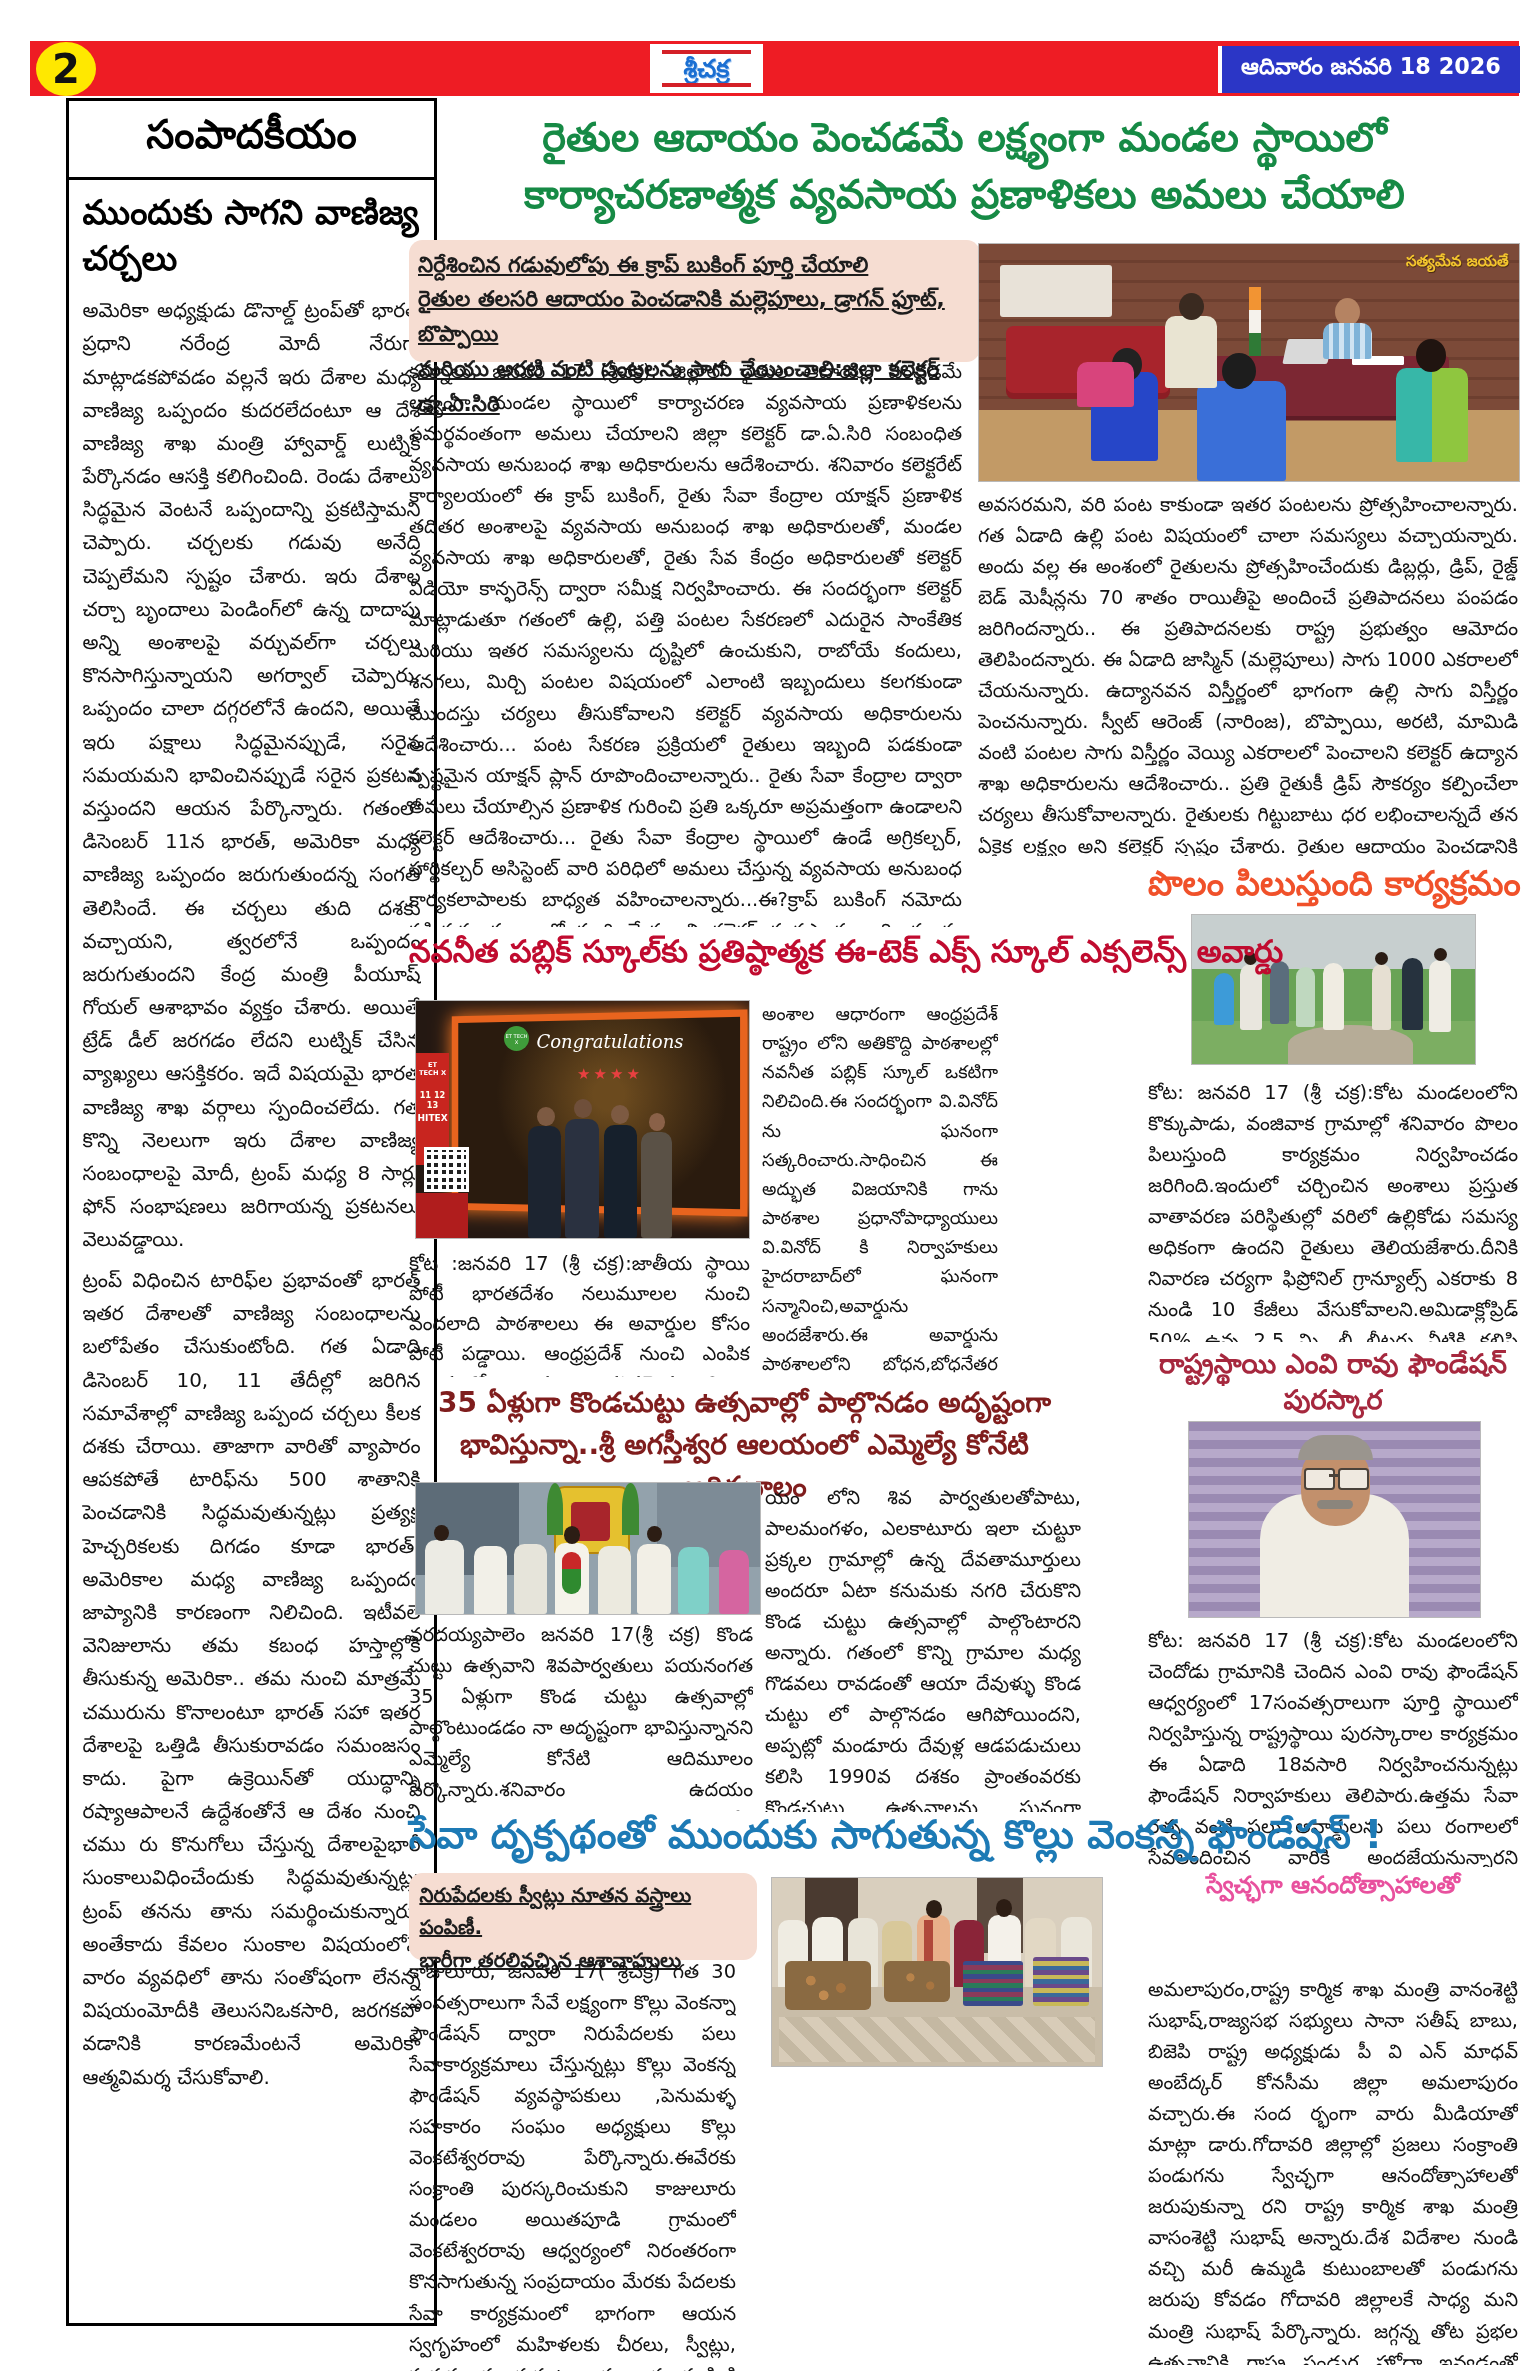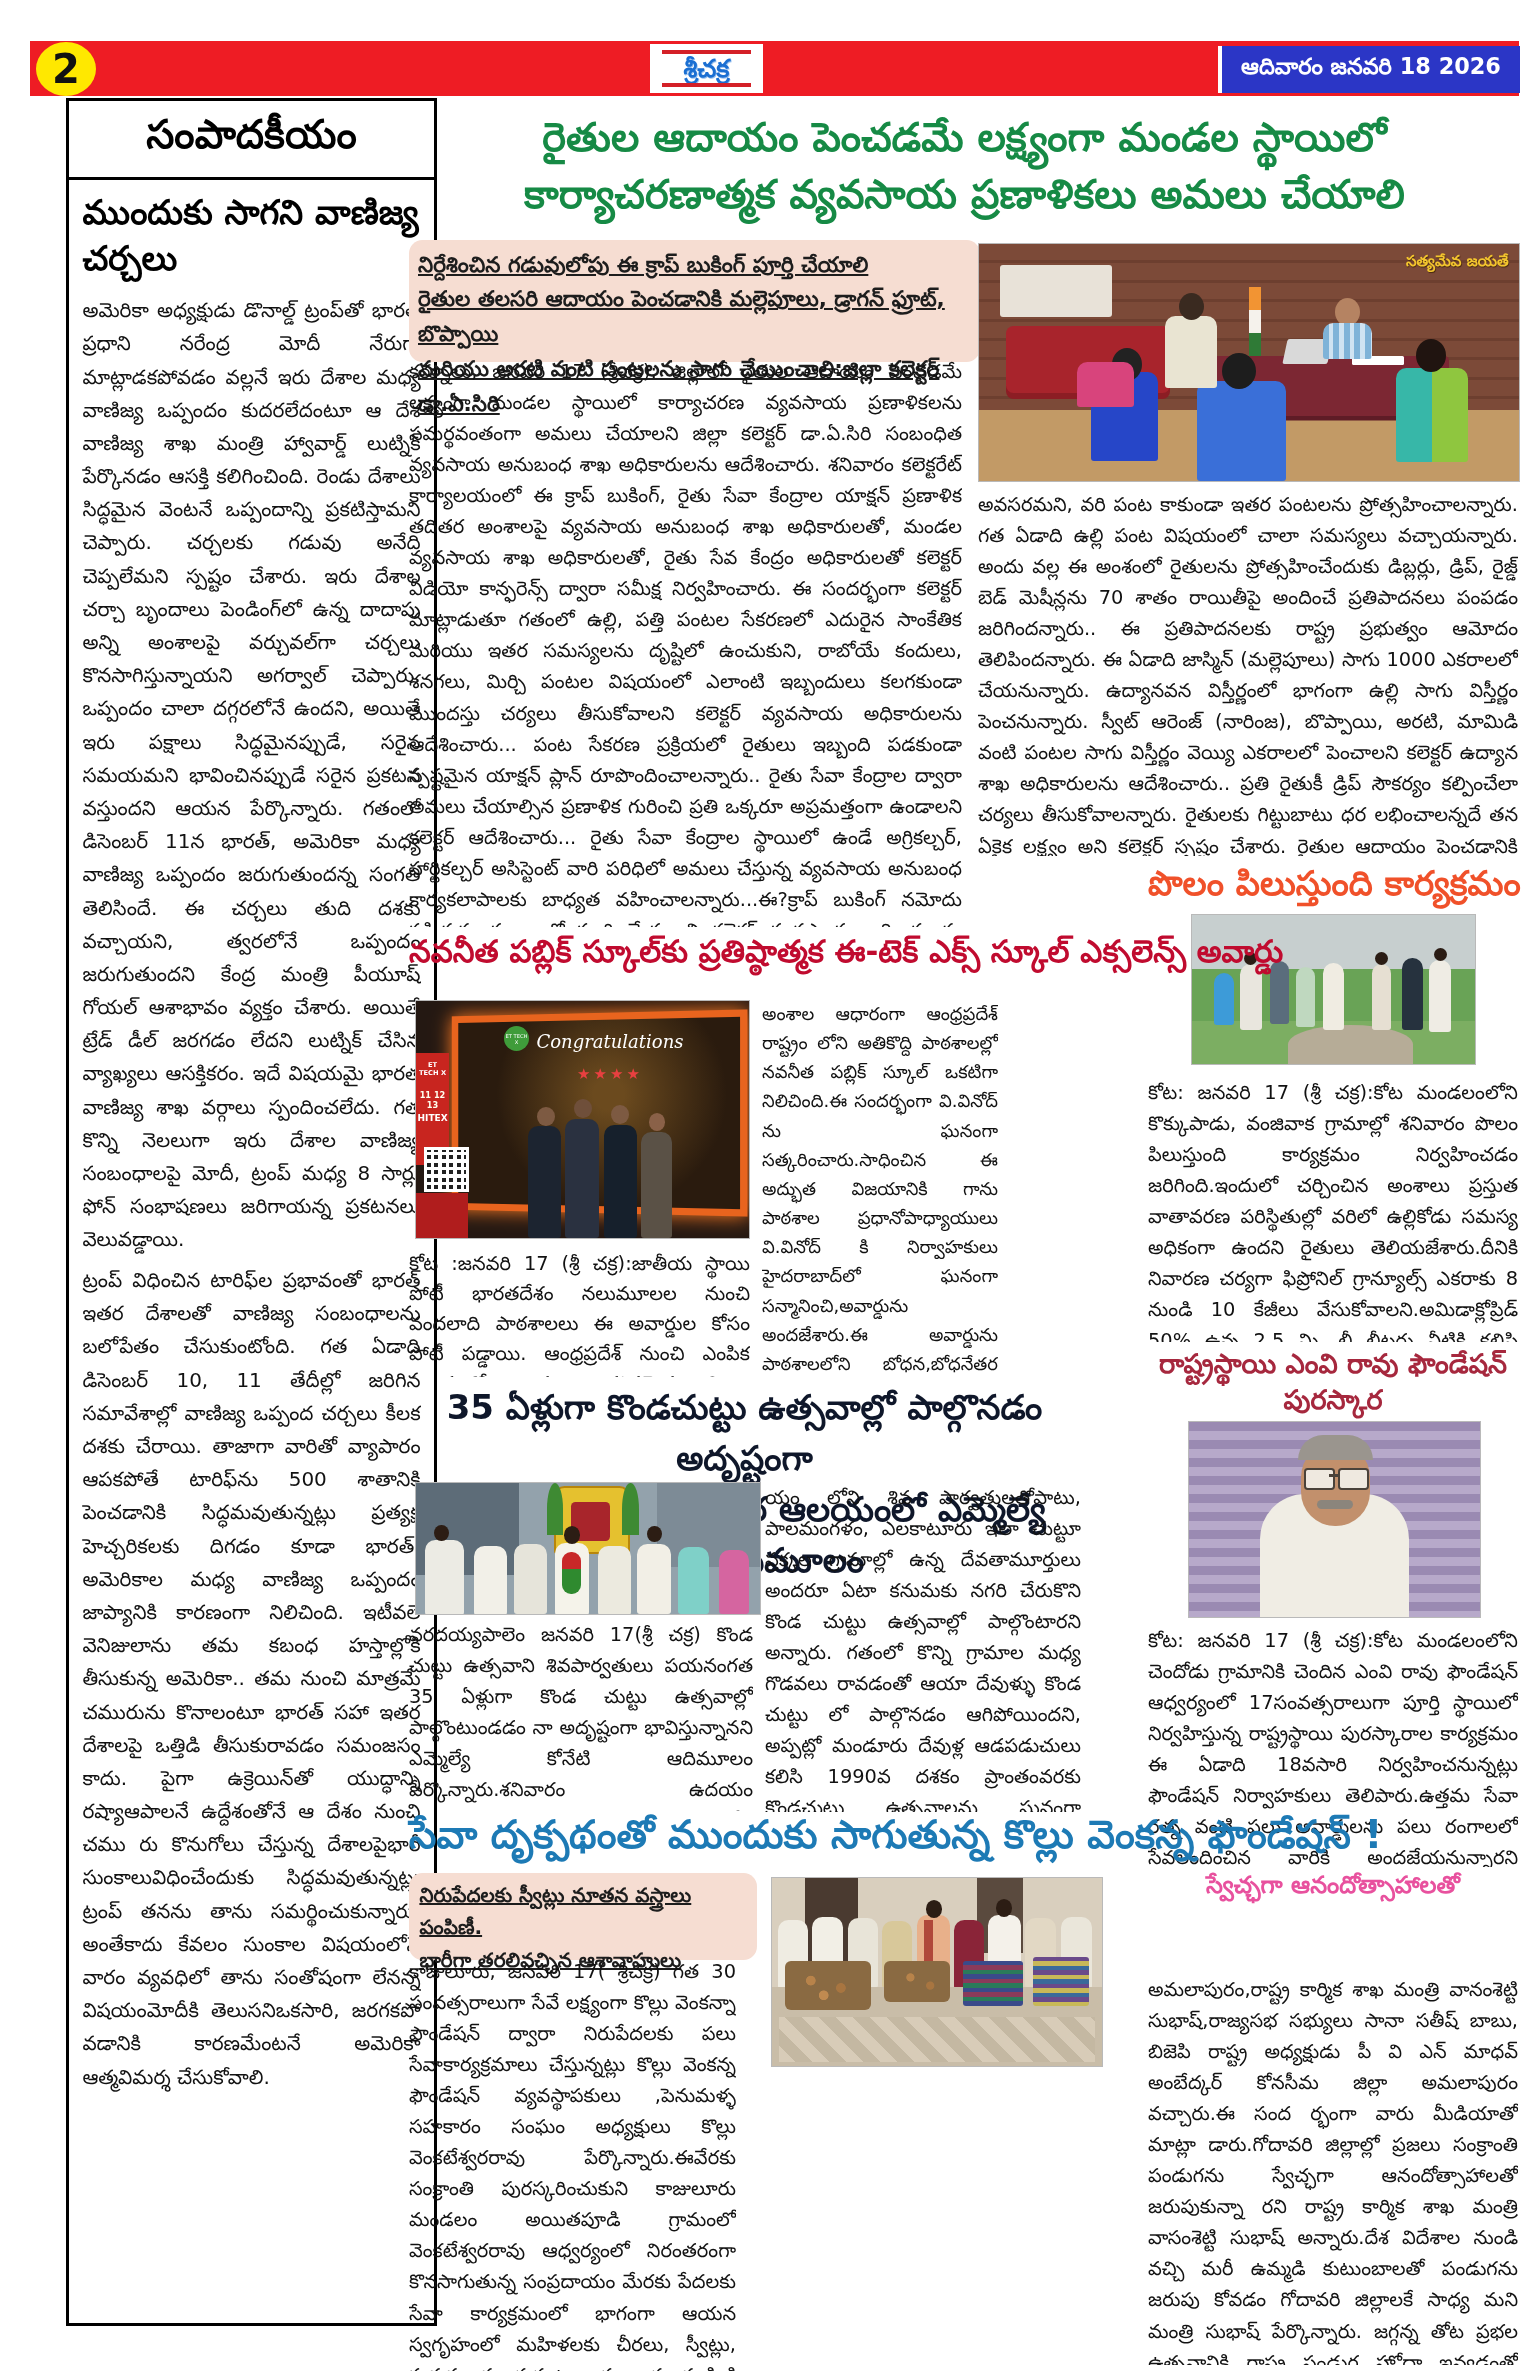--- a/index.html
+++ b/index.html
@@ -159,21 +159,21 @@
     <div class="abs head-dot" style="left:121px;top:106px;width:18px;height:19.4px;background:#7d5a42;"></div>
     <div class="abs head-dot" style="left:158px;top:98px;width:18px;height:19.4px;background:#6f4f3a;"></div>
     <div class="abs head-dot" style="left:195px;top:104px;width:18px;height:19.4px;background:#7d5a42;"></div>
     <div class="abs head-dot" style="left:233px;top:112px;width:16.4px;height:18px;background:#8a6148;"></div>
     <div class="abs" style="left:0;bottom:0;width:52px;height:45px;background:#b01d1d;"></div>
   </div>
 
   <div class="abs body-text" style="left:762px;top:999px;width:236px;height:380px;font-size:18px;line-height:1.62;">అంశాల ఆధారంగా ఆంధ్రప్రదేశ్ రాష్ట్రం లోని అతికొద్ది పాఠశాలల్లో నవనీత పబ్లిక్ స్కూల్ ఒకటిగా నిలిచింది.ఈ సందర్భంగా వి.వినోద్ ను ఘనంగా సత్కరించారు.సాధించిన ఈ అద్భుత విజయానికి గాను పాఠశాల ప్రధానోపాధ్యాయులు వి.వినోద్ కి నిర్వాహకులు హైదరాబాద్‌లో ఘనంగా సన్మానించి,అవార్డును అందజేశారు.ఈ అవార్డును పాఠశాలలోని బోధన,బోధనేతర సిబ్బందికి అంకితం చేశారు.వినోద్,పాఠశాల యాజమాన్యానికి అభినందనలు తెలియజేశారు.విద్యార్థులకు నాణ్యమైన సేవలందిస్తున్నందుకు గాను సి వి ఆర్ ఫౌండేషన్ ద్వారా నడుపుతున్న నవనీత పబ్లిక్ స్కూల్‌కు ప్రతిష్ఠాత్మక అవార్డు దక్కడం గమనార్హం.వినోద్ మాట్లాడుతూ విద్యార్థుల భవిష్యత్తు కోసం పాఠశాల అందిస్తున్న నాణ్యమైన విద్యకు,ఈ అవార్డు ఒక గుర్తింపు అని,సహకరించిన ప్రతి ఒక్కరికీ కృతజ్ఞతలు తెలిపారు.</div>
   <div class="abs cap" style="left:409px;top:1249px;width:341px;height:128px;">కోట :జనవరి 17 (శ్రీ చక్ర):జాతీయ స్థాయి పోటీ భారతదేశం నలుమూలల నుంచి వందలాది పాఠశాలలు ఈ అవార్డుల కోసం పోటీ పడ్డాయి. ఆంధ్రప్రదేశ్ నుంచి ఎంపిక విధానంలో భాగంగా కఠినమైన విద్యా ప్రమాణాలు,సాంకేతికత వినియోగం వంటి</div>
 
-  <div class="abs hl-center" style="left:409px;top:1382px;width:671px;font-size:34px;color:#0f172a;line-height:1.5;">
+  <div class="abs hl-center" style="left:409px;top:1382px;width:671px;font-size:28px;color:#7f1d1d;line-height:1.5;">
     <div>35 ఏళ్లుగా కొండచుట్టు ఉత్సవాల్లో పాల్గొనడం అదృష్టంగా</div>
     <div>భావిస్తున్నా..శ్రీ అగస్తీశ్వర ఆలయంలో ఎమ్మెల్యే కోనేటి ఆదిమూలం</div>
   </div>
 
   <div class="photo" style="left:415px;top:1482px;width:344px;height:131px;background:#93a2ac;">
     <div class="abs" style="left:0;top:0;width:30%;height:70%;background:#5d6c78;"></div>
     <div class="abs" style="left:70%;top:0;width:30%;height:64%;background:#7d8b96;"></div>
     <div class="abs" style="left:40%;top:3px;width:72px;height:64px;background:#e5c12f;border-radius:10.4px 10.4px 3px 3px;border:2.2px solid #b8860b;"></div>
     <div class="abs" style="left:38%;top:0;width:16.4px;height:52px;background:#3e8a33;border-radius:50% 50% 0 0;"></div>
     <div class="abs" style="left:60%;top:0;width:16.4px;height:52px;background:#3e8a33;border-radius:50% 50% 0 0;"></div>

